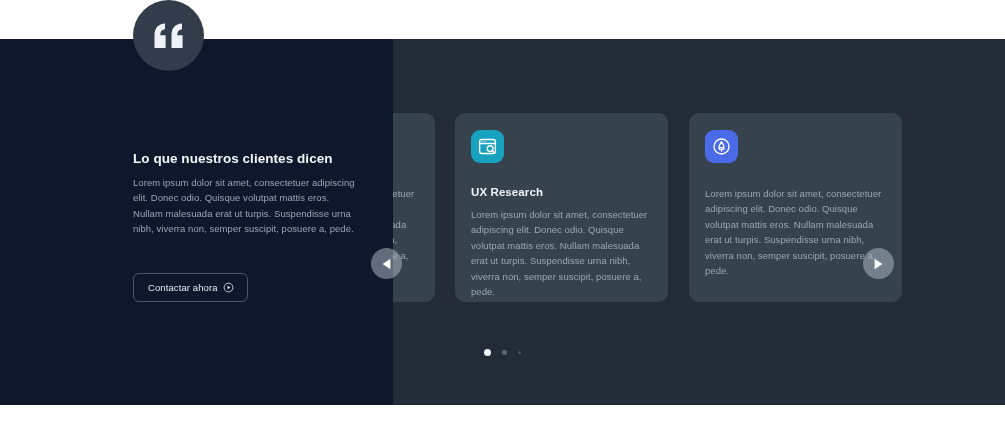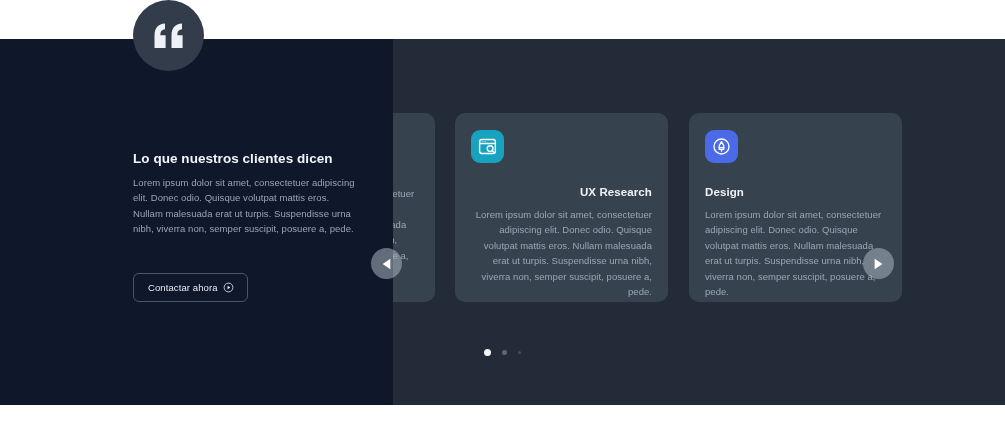--- a/index.html
+++ b/index.html
@@ -44,21 +44,21 @@
     position: absolute;
     top: 74px;
     width: 213px;
     height: 189px;
     background: #36434f;
     border-radius: 10px;
     padding: 17px 16px 16px 16px;
   }
 
   .card.card-0 { left: 222px; }
-  .card.card-1 { left: 455px; text-align: right; }
+  .card.card-1 { left: 455px; }
   .card.card-2 { left: 689px; }
 
   .card-icon {
     width: 33px;
     height: 33px;
     border-radius: 9px;
     display: flex;
     align-items: center;
     justify-content: center;
     margin-bottom: 23px;
@@ -216,21 +216,20 @@
 
       <div class="card card-2">
         <div class="card-icon indigo">
           <svg width="21" height="21" viewBox="0 0 24 24" fill="none" stroke="#ffffff" stroke-width="1.5" stroke-linecap="round" stroke-linejoin="round">
             <circle cx="12" cy="12" r="8.6"></circle>
             <path d="M12 6.4 L14.6 11.2 L14.6 15.2 L9.4 15.2 L9.4 11.2 Z"></path>
             <line x1="9.4" y1="13.3" x2="14.6" y2="13.3"></line>
             <line x1="12" y1="15.2" x2="12" y2="17.3"></line>
           </svg>
         </div>
-        <div class="card-title">Design</div>
         <div class="card-body">Lorem ipsum dolor sit amet, consectetuer adipiscing elit. Donec odio. Quisque volutpat mattis eros. Nullam malesuada erat ut turpis. Suspendisse urna nibh, viverra non, semper suscipit, posuere a, pede.</div>
       </div>
 
     </div>
 
     <div class="left-panel">
 
       <div class="headline">Lo que nuestros clientes dicen</div>
       <div class="lead">Lorem ipsum dolor sit amet, consectetuer adipiscing elit. Donec odio. Quisque volutpat mattis eros. Nullam malesuada erat ut turpis. Suspendisse urna nibh, viverra non, semper suscipit, posuere a, pede.</div>
 

